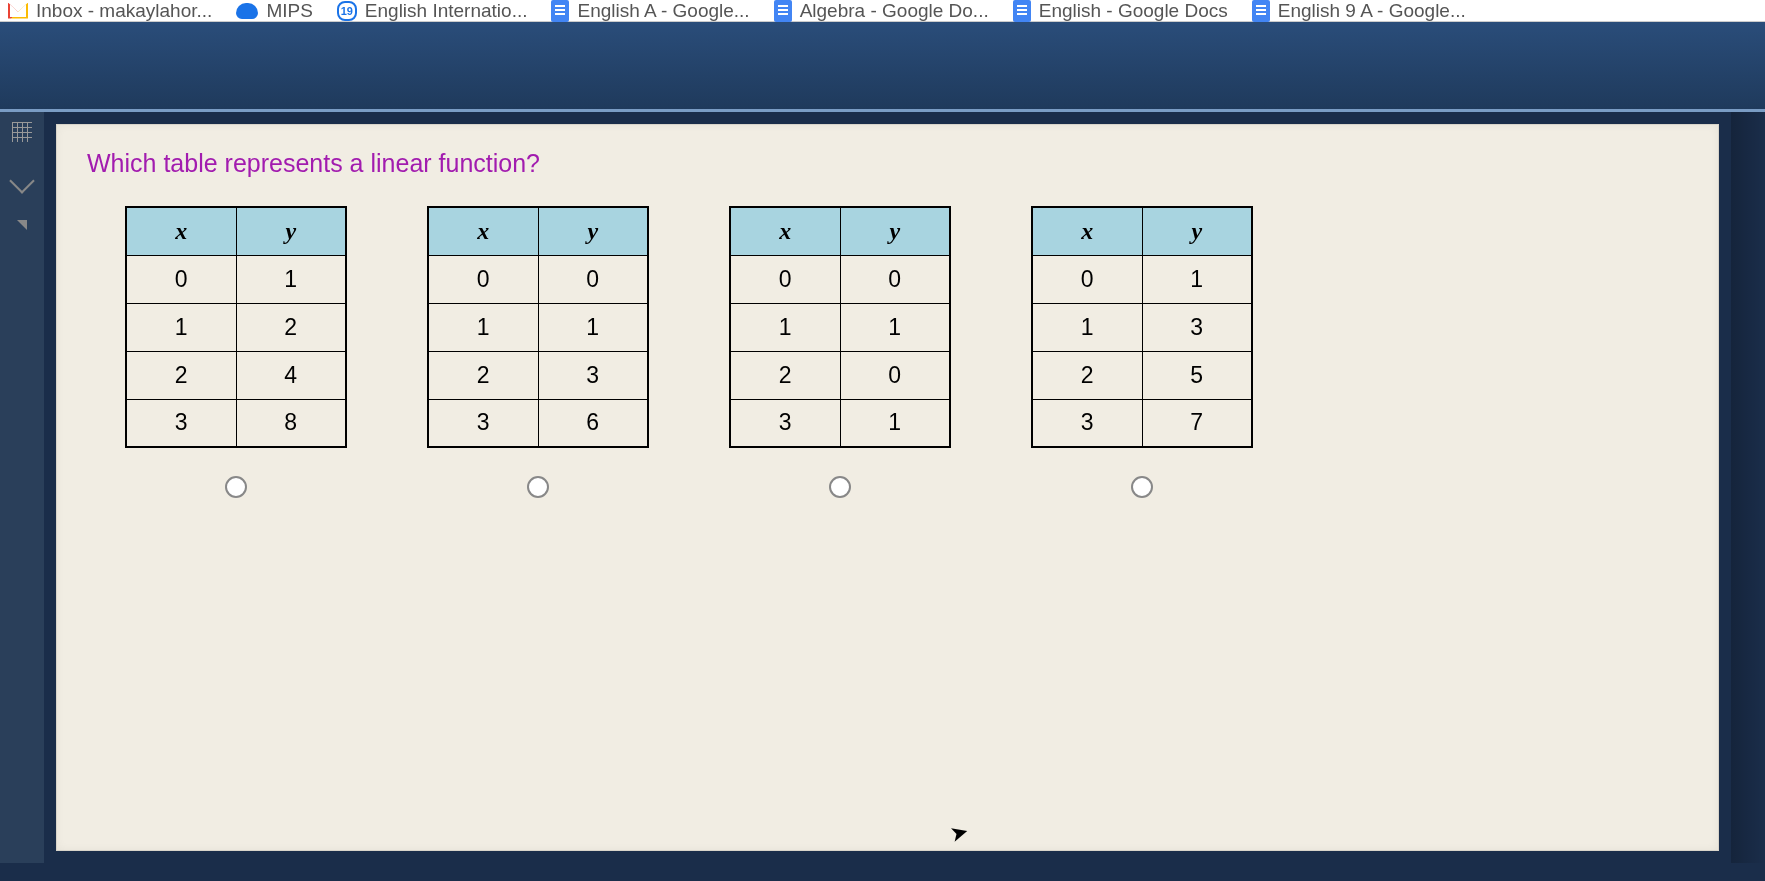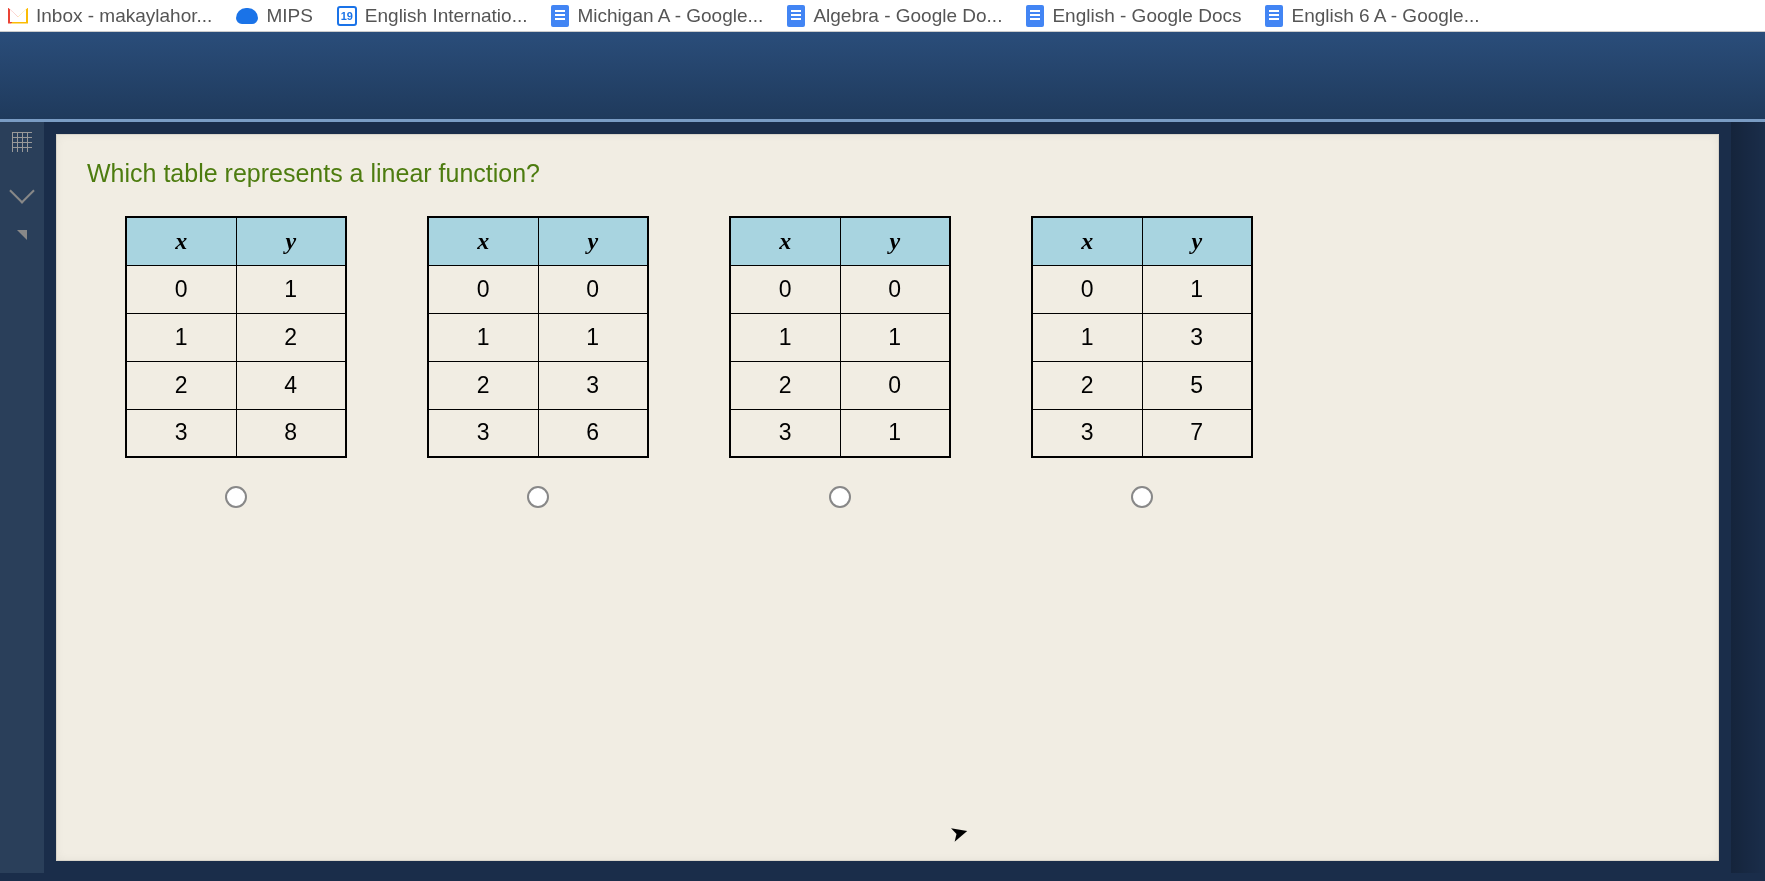--- a/index.html
+++ b/index.html
@@ -5,21 +5,21 @@
     * { margin: 0; padding: 0; box-sizing: border-box; }
     body {
       font-family: Arial, sans-serif;
       background: #1a2d4a;
       width: 1765px;
       height: 881px;
       overflow: hidden;
     }
     .bookmarks-bar {
       background: #ffffff;
-      height: 32px;
+      height: 22px;
       display: flex;
       align-items: center;
       padding: 0 8px;
       gap: 24px;
       border-bottom: 1px solid #ccc;
       font-size: 19px;
       color: #555;
     }
     .bookmark {
       display: flex;
@@ -44,21 +44,21 @@
     .cloud-icon {
       width: 22px; height: 16px;
       background: #1a73e8;
       border-radius: 10px 10px 6px 6px;
       position: relative;
     }
     .calendar-icon {
       width: 20px; height: 20px;
       background: #fff;
       border: 2px solid #1a73e8;
-      border-radius: 3px;
+      border-radius: 8px;
       display: flex;
       align-items: center;
       justify-content: center;
       font-size: 11px;
       color: #1a73e8;
       font-weight: bold;
     }
     .docs-icon {
       width: 18px; height: 22px;
       background: #4285f4;
@@ -112,21 +112,21 @@
     .question-panel {
       background: #f1ede3;
       flex: 1;
       margin: 12px 12px 12px 12px;
       padding: 24px 30px;
       border: 1px solid #d8d4ca;
       box-shadow: inset 0 0 8px rgba(0,0,0,0.05);
     }
     .question-text {
       font-size: 25px;
-      color: #4d7c0f;
+      color: #a21caf;
       margin-bottom: 28px;
     }
     .options-row {
       display: flex;
       gap: 80px;
       padding-left: 38px;
     }
     .option {
       display: flex;
       flex-direction: column;
@@ -187,33 +187,33 @@
   <div class="bookmark">
     <span class="cloud-icon"></span>
     <span>MIPS</span>
   </div>
   <div class="bookmark">
     <span class="calendar-icon">19</span>
     <span>English Internatio...</span>
   </div>
   <div class="bookmark">
     <span class="docs-icon"></span>
-    <span>Michigan A - Google...</span>
+    <span>English A - Google...</span>
   </div>
   <div class="bookmark">
     <span class="docs-icon"></span>
     <span>Algebra - Google Do...</span>
   </div>
   <div class="bookmark">
     <span class="docs-icon"></span>
     <span>English - Google Docs</span>
   </div>
   <div class="bookmark">
     <span class="docs-icon"></span>
-    <span>English 6 A - Google...</span>
+    <span>English 9 A - Google...</span>
   </div>
 </div>
 
 <div class="blue-bar"></div>
 
 <div class="content-wrapper">
   <div class="left-strip">
     <div class="grid-icon"></div>
     <div class="pencil-icon"></div>
     <div class="tri-icon"></div>

